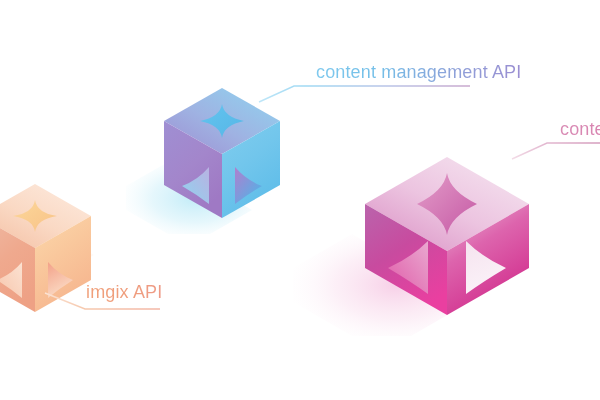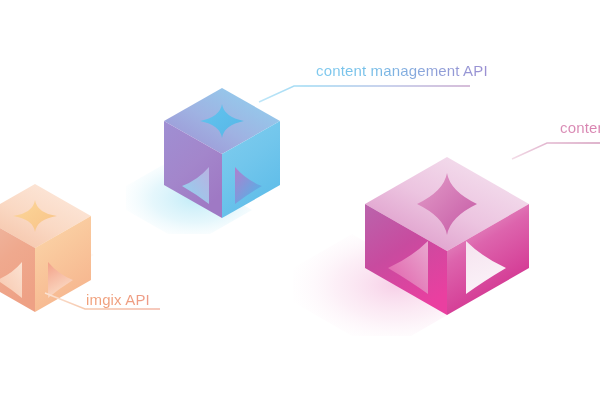--- a/index.html
+++ b/index.html
@@ -6,32 +6,32 @@
   body{
     width:600px;height:400px;
     background:#ffffff;
     font-family:"Liberation Sans", sans-serif;
     overflow:hidden;
     position:relative;
   }
   #stage{position:absolute;inset:0;width:600px;height:400px;}
   .label{
     position:absolute;
-    font-size:15px;
+    font-size:18px;
     letter-spacing:.15px;
     white-space:nowrap;
     font-family:"Liberation Sans", sans-serif;
     -webkit-background-clip:text;
     background-clip:text;
     color:transparent;
   }
   #lbl-cms{ left:316px; top:62px;
     background-image:linear-gradient(90deg,#7fc9ee 0%,#74bfe8 30%,#8f9fd8 70%,#9b8fd2 100%);
   }
-  #lbl-imgix{ left:86px; top:291px;
+  #lbl-imgix{ left:86px; top:282px;
     background-image:linear-gradient(90deg,#f0a07a 0%,#ef9d7d 60%,#ee9b88 100%);
   }
   #lbl-right{ left:560px; top:119px;
     background-image:linear-gradient(90deg,#d98cb5 0%,#d87fae 100%);
   }
 </style>
 </head>
 <body>
 
 <svg id="stage" viewBox="0 0 600 400" xmlns="http://www.w3.org/2000/svg">

